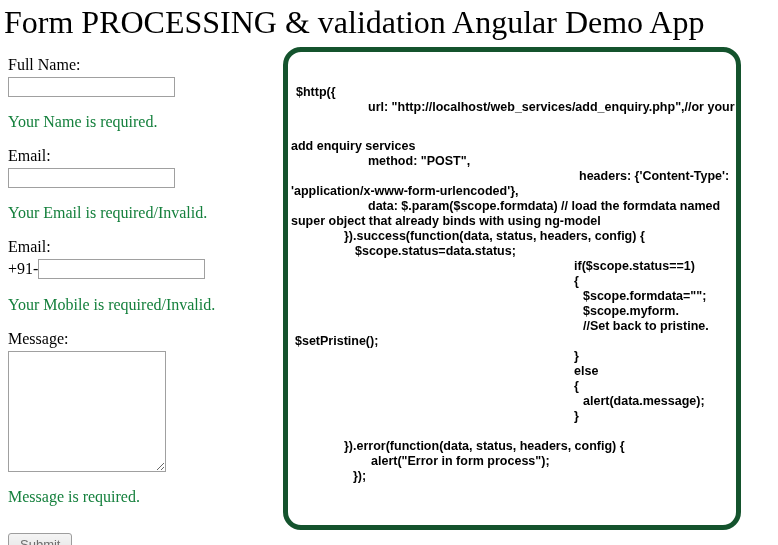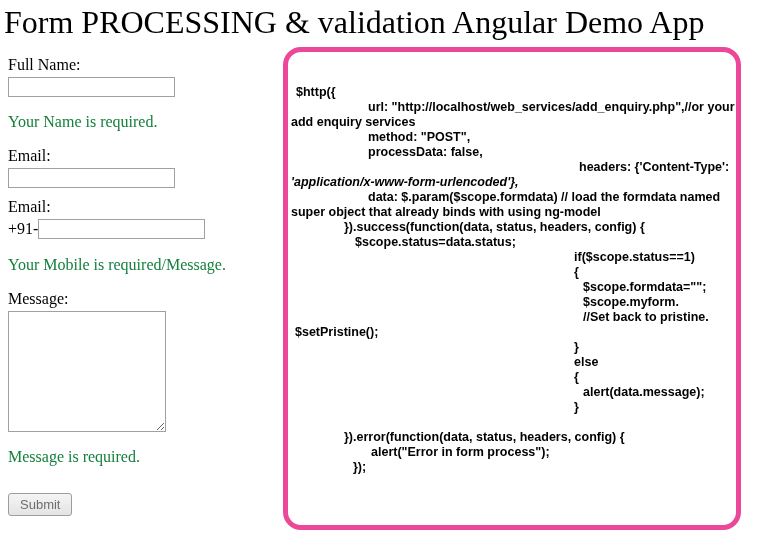--- a/index.html
+++ b/index.html
@@ -45,21 +45,21 @@
     font:13px "Liberation Sans", sans-serif;
     color:#6e6e6e;
     background:linear-gradient(#f4f4f4, #e4e4e4);
     border:1px solid #9d9d9d; border-radius:3px;
     padding:3px 11px; cursor:pointer;
   }
 
   .code-panel {
     position:absolute; left:283px; top:47px;
     box-sizing:border-box; width:458px; height:483px;
-    border:5px solid #ec4899; border-radius:18px;
+    border:5px solid #14532d; border-radius:18px;
     background:#ffffff; overflow:hidden;
     padding:33px 2px 6px 3px;
   }
   .code-text {
     font-family:"Liberation Sans", sans-serif;
     font-size:12.5px; font-weight:bold; color:#000;
   }
   .code-line { line-height:15px; min-height:15px; white-space:nowrap; }
 </style>
 </head>
@@ -68,43 +68,43 @@
 <h1 class="page-title">Form PROCESSING &amp; validation Angular Demo App</h1>
 
 <div class="left-col">
 
   <div class="field-label">Full Name:</div>
   <input type="text" class="text-input" value="" style="">
   <p class="error-msg">Your Name is required.</p>
 
   <div class="field-label lbl-gap-lg">Email:</div>
   <input type="text" class="text-input" value="" style="">
+  <p class="error-msg">Your Email is required/Invalid.</p>
 
   <div class="field-label lbl-gap-sm">Email:</div>
   <div class="mobile-row">
     <span class="mobile-prefix">+91-</span><input type="text" class="text-input mobile-input" value="" style="">
   </div>
-  <p class="error-msg">Your Mobile is required/Message.</p>
+  <p class="error-msg">Your Mobile is required/Invalid.</p>
 
   <div class="field-label lbl-gap-md">Message:</div>
   <textarea class="message-textarea" style=""></textarea>
   <p class="error-msg">Message is required.</p>
 
   <button type="button" class="submit-button">Submit</button>
 </div>
 
 <div class="code-panel">
   <div class="code-text">
       <div class="code-line" style="padding-left: 5px;">$http({</div>
       <div class="code-line" style="padding-left: 77px; text-align: right;">url: "http://localhost/web_services/add_enquiry.php",//or your</div>
-      <div class="code-line" style="padding-left: 0px;">add enquiry services</div>
+      <div class="code-line" style="padding-left: 0px; margin-top: 24px;">add enquiry services</div>
       <div class="code-line" style="padding-left: 77px;">method: "POST",</div>
-      <div class="code-line" style="padding-left: 77px;">processData: false,</div>
       <div class="code-line" style="padding-left: 288px;">headers: {'Content-Type':</div>
-      <div class="code-line" style="padding-left: 0px; font-style: italic;">'application/x-www-form-urlencoded'},</div>
+      <div class="code-line" style="padding-left: 0px;">'application/x-www-form-urlencoded'},</div>
       <div class="code-line" style="padding-left: 77px;">data: $.param($scope.formdata) // load the formdata named</div>
       <div class="code-line" style="padding-left: 0px;">super object that already binds with using ng-model</div>
       <div class="code-line" style="padding-left: 53px;">}).success(function(data, status, headers, config) {</div>
       <div class="code-line" style="padding-left: 64px;">$scope.status=data.status;</div>
       <div class="code-line" style="padding-left: 283px;">if($scope.status==1)</div>
       <div class="code-line" style="padding-left: 283px;">{</div>
       <div class="code-line" style="padding-left: 292px;">$scope.formdata="";</div>
       <div class="code-line" style="padding-left: 292px;">$scope.myform.</div>
       <div class="code-line" style="padding-left: 292px;">//Set back to pristine.</div>
       <div class="code-line" style="padding-left: 4px;">$setPristine();</div>

